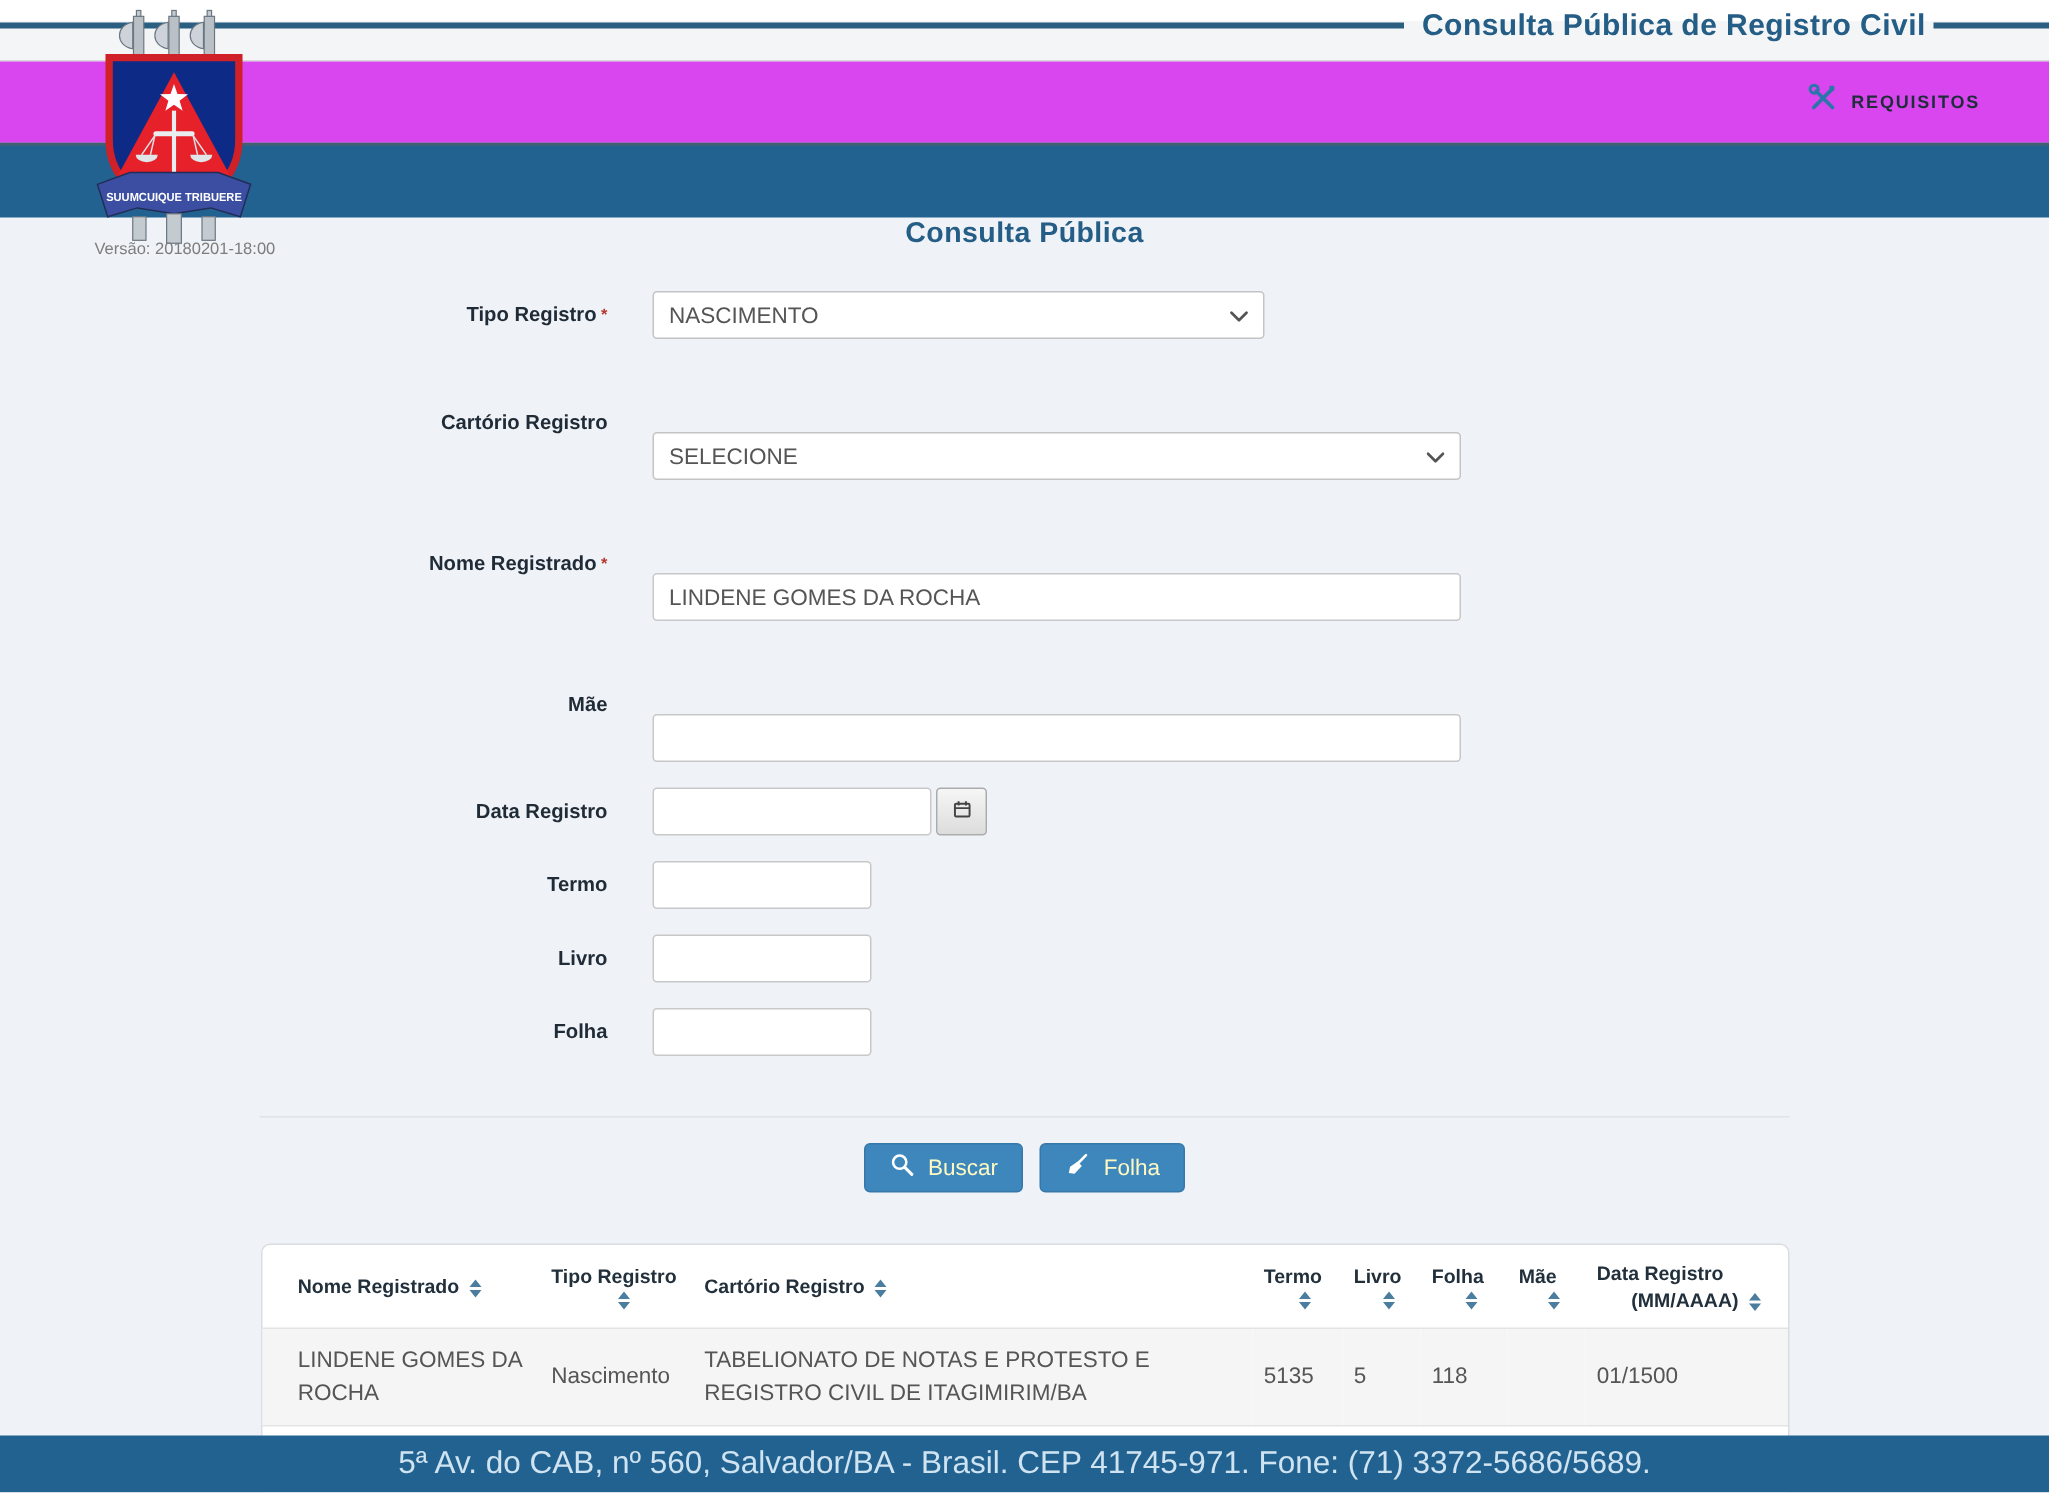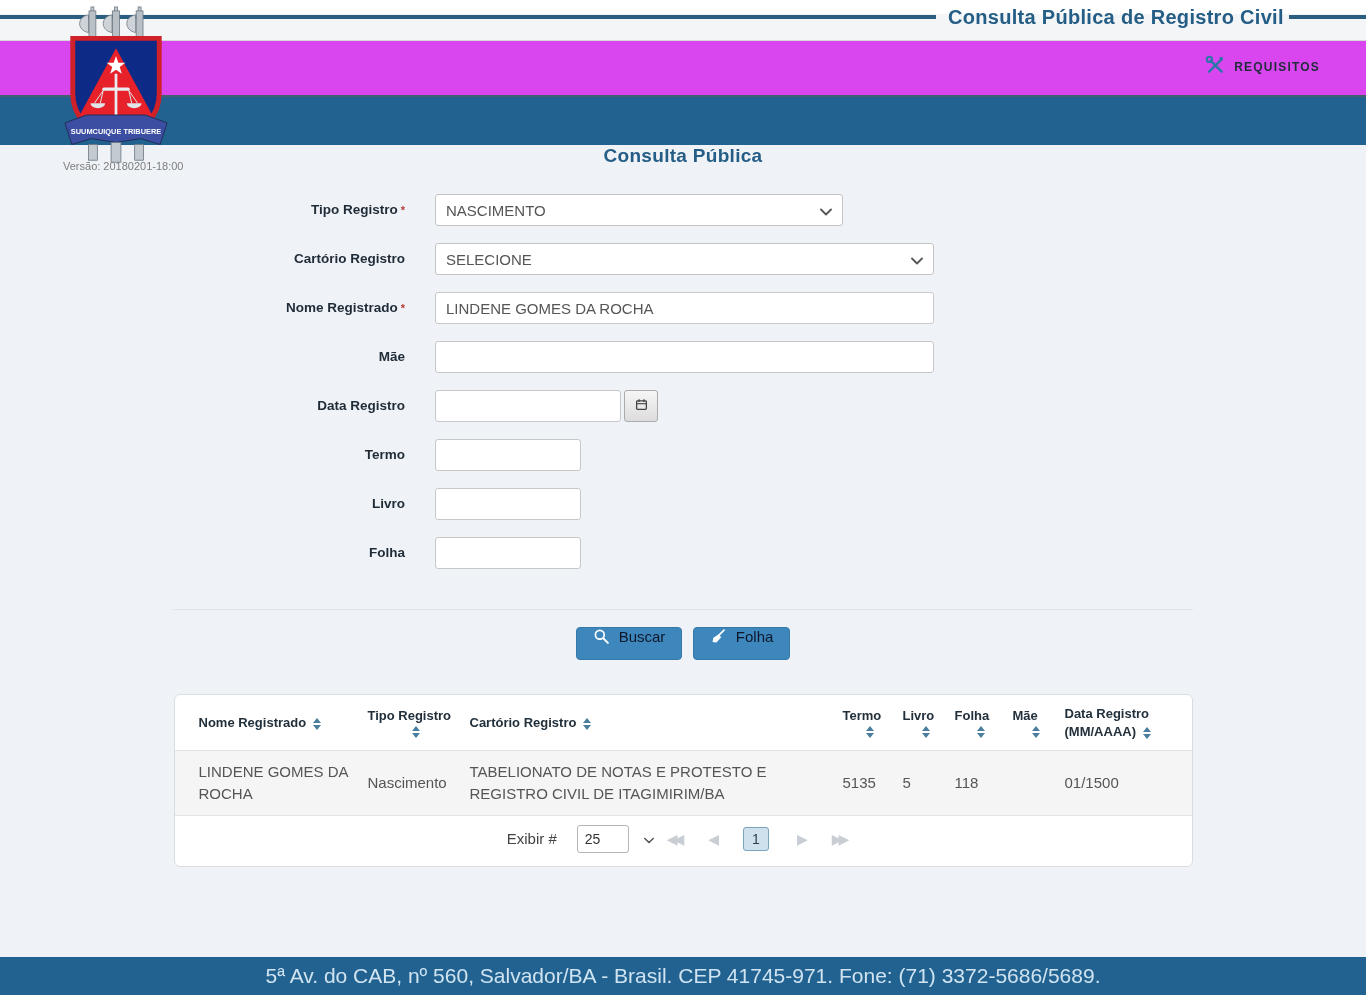--- a/index.html
+++ b/index.html
@@ -23,28 +23,28 @@
   
   .main{width:1020px;margin:0 auto;}
   .form-title{text-align:center;font-size:19px;font-weight:bold;color:#245d85;letter-spacing:.3px;margin-bottom:27px;}
   .form-row{display:flex;margin-bottom:17px;align-items:center;}
   .form-label{width:232px;text-align:right;font-size:13.5px;font-weight:bold;color:#1f2b36;line-height:16px;}
   .req{color:#b63a30;font-size:11px;vertical-align:top;margin-left:3px;}
   .field{margin-left:30px;display:flex;align-items:center;}
   .tbox{height:32px;box-sizing:border-box;border:1px solid #c8c8c8;border-radius:3px;background:#fff;font-family:"Liberation Sans",sans-serif;font-size:15px;color:#555;padding:0 10px;outline:none;}
   .sel{height:32px;box-sizing:border-box;border:1px solid #c4c4c4;border-radius:3px;background:#fff;display:flex;align-items:center;justify-content:space-between;padding:0 10px;font-size:15px;color:#555;cursor:pointer;}
   .w-tipo{width:408px;}
-  .w-wide{width:499px;}
+  .w-wide{width:539px;margin-top:45px;}
   .w-data{width:186px;}
   .w-small{width:146px;}
   .cal-btn{width:34px;height:32px;box-sizing:border-box;margin-left:3px;border:1px solid #ababab;border-radius:3px;background:linear-gradient(#f6f6f6,#dcdcdc);display:flex;align-items:center;justify-content:center;cursor:pointer;}
 
   .divider{border:none;border-top:1px solid #e0e3e8;margin:40px 0 0 0;}
   .btn-row{text-align:center;margin-top:17px;}
-  .btn{display:inline-flex;gap:9px;height:33px;box-sizing:border-box;padding:0 16px;margin:0 3px;background:#3d87bd;border:1px solid #3679a9;border-radius:4px;color:#0f172a;font-size:15px;font-family:"Liberation Sans",sans-serif;cursor:pointer;}
+  .btn{display:inline-flex;align-items:center;gap:9px;height:33px;box-sizing:border-box;padding:0 16px;margin:0 3px;background:#3d87bd;border:1px solid #3679a9;border-radius:4px;color:#fef9c3;font-size:15px;font-family:"Liberation Sans",sans-serif;cursor:pointer;}
 
   
   .results-card{width:1017px;margin:34px auto 0 auto;background:#fff;border:1px solid #d9dce1;border-radius:6px;overflow:hidden;}
   table.results{width:100%;border-collapse:collapse;table-layout:fixed;}
   .results th{font-size:13px;font-weight:bold;color:#22303c;text-align:left;vertical-align:middle;padding:10px 8px;height:35px;}
   .results th.first,.results td.first{padding-left:24px;}
   .results td{font-size:15px;color:#555;padding:10px 8px;vertical-align:middle;line-height:1.45;}
   .results tbody td{background:#f5f5f6;border-top:1px solid #e3e3e3;border-bottom:1px solid #e3e3e3;height:40px;}
   .c1{width:185px;} .c2{width:102px;} .c3{width:373px;} .c4{width:60px;}
   .c5{width:52px;} .c6{width:58px;} .c7{width:52px;} .c8{width:135px;}
@@ -295,21 +295,21 @@
             </th>
             <th>
               <span class="th-stack">Mãe</span>
               <span class="sort sort-under">
                   <i class="up"></i>
                   <i class="dn"></i>
                 </span>
             </th>
             <th>
               <span class="th-stack">Data Registro</span>
-              <span style="display:inline-flex;align-items:flex-end;margin-top:3px;">
+              <span style="display:inline-flex;align-items:flex-end;margin-top:3px;margin-left:23px;">
                 <span>(MM/AAAA)</span>
                   <span class="sort">
                     <i class="up"></i>
                     <i class="dn"></i>
                   </span>
               </span>
             </th>
           </tr>
         </thead>
         <tbody>

